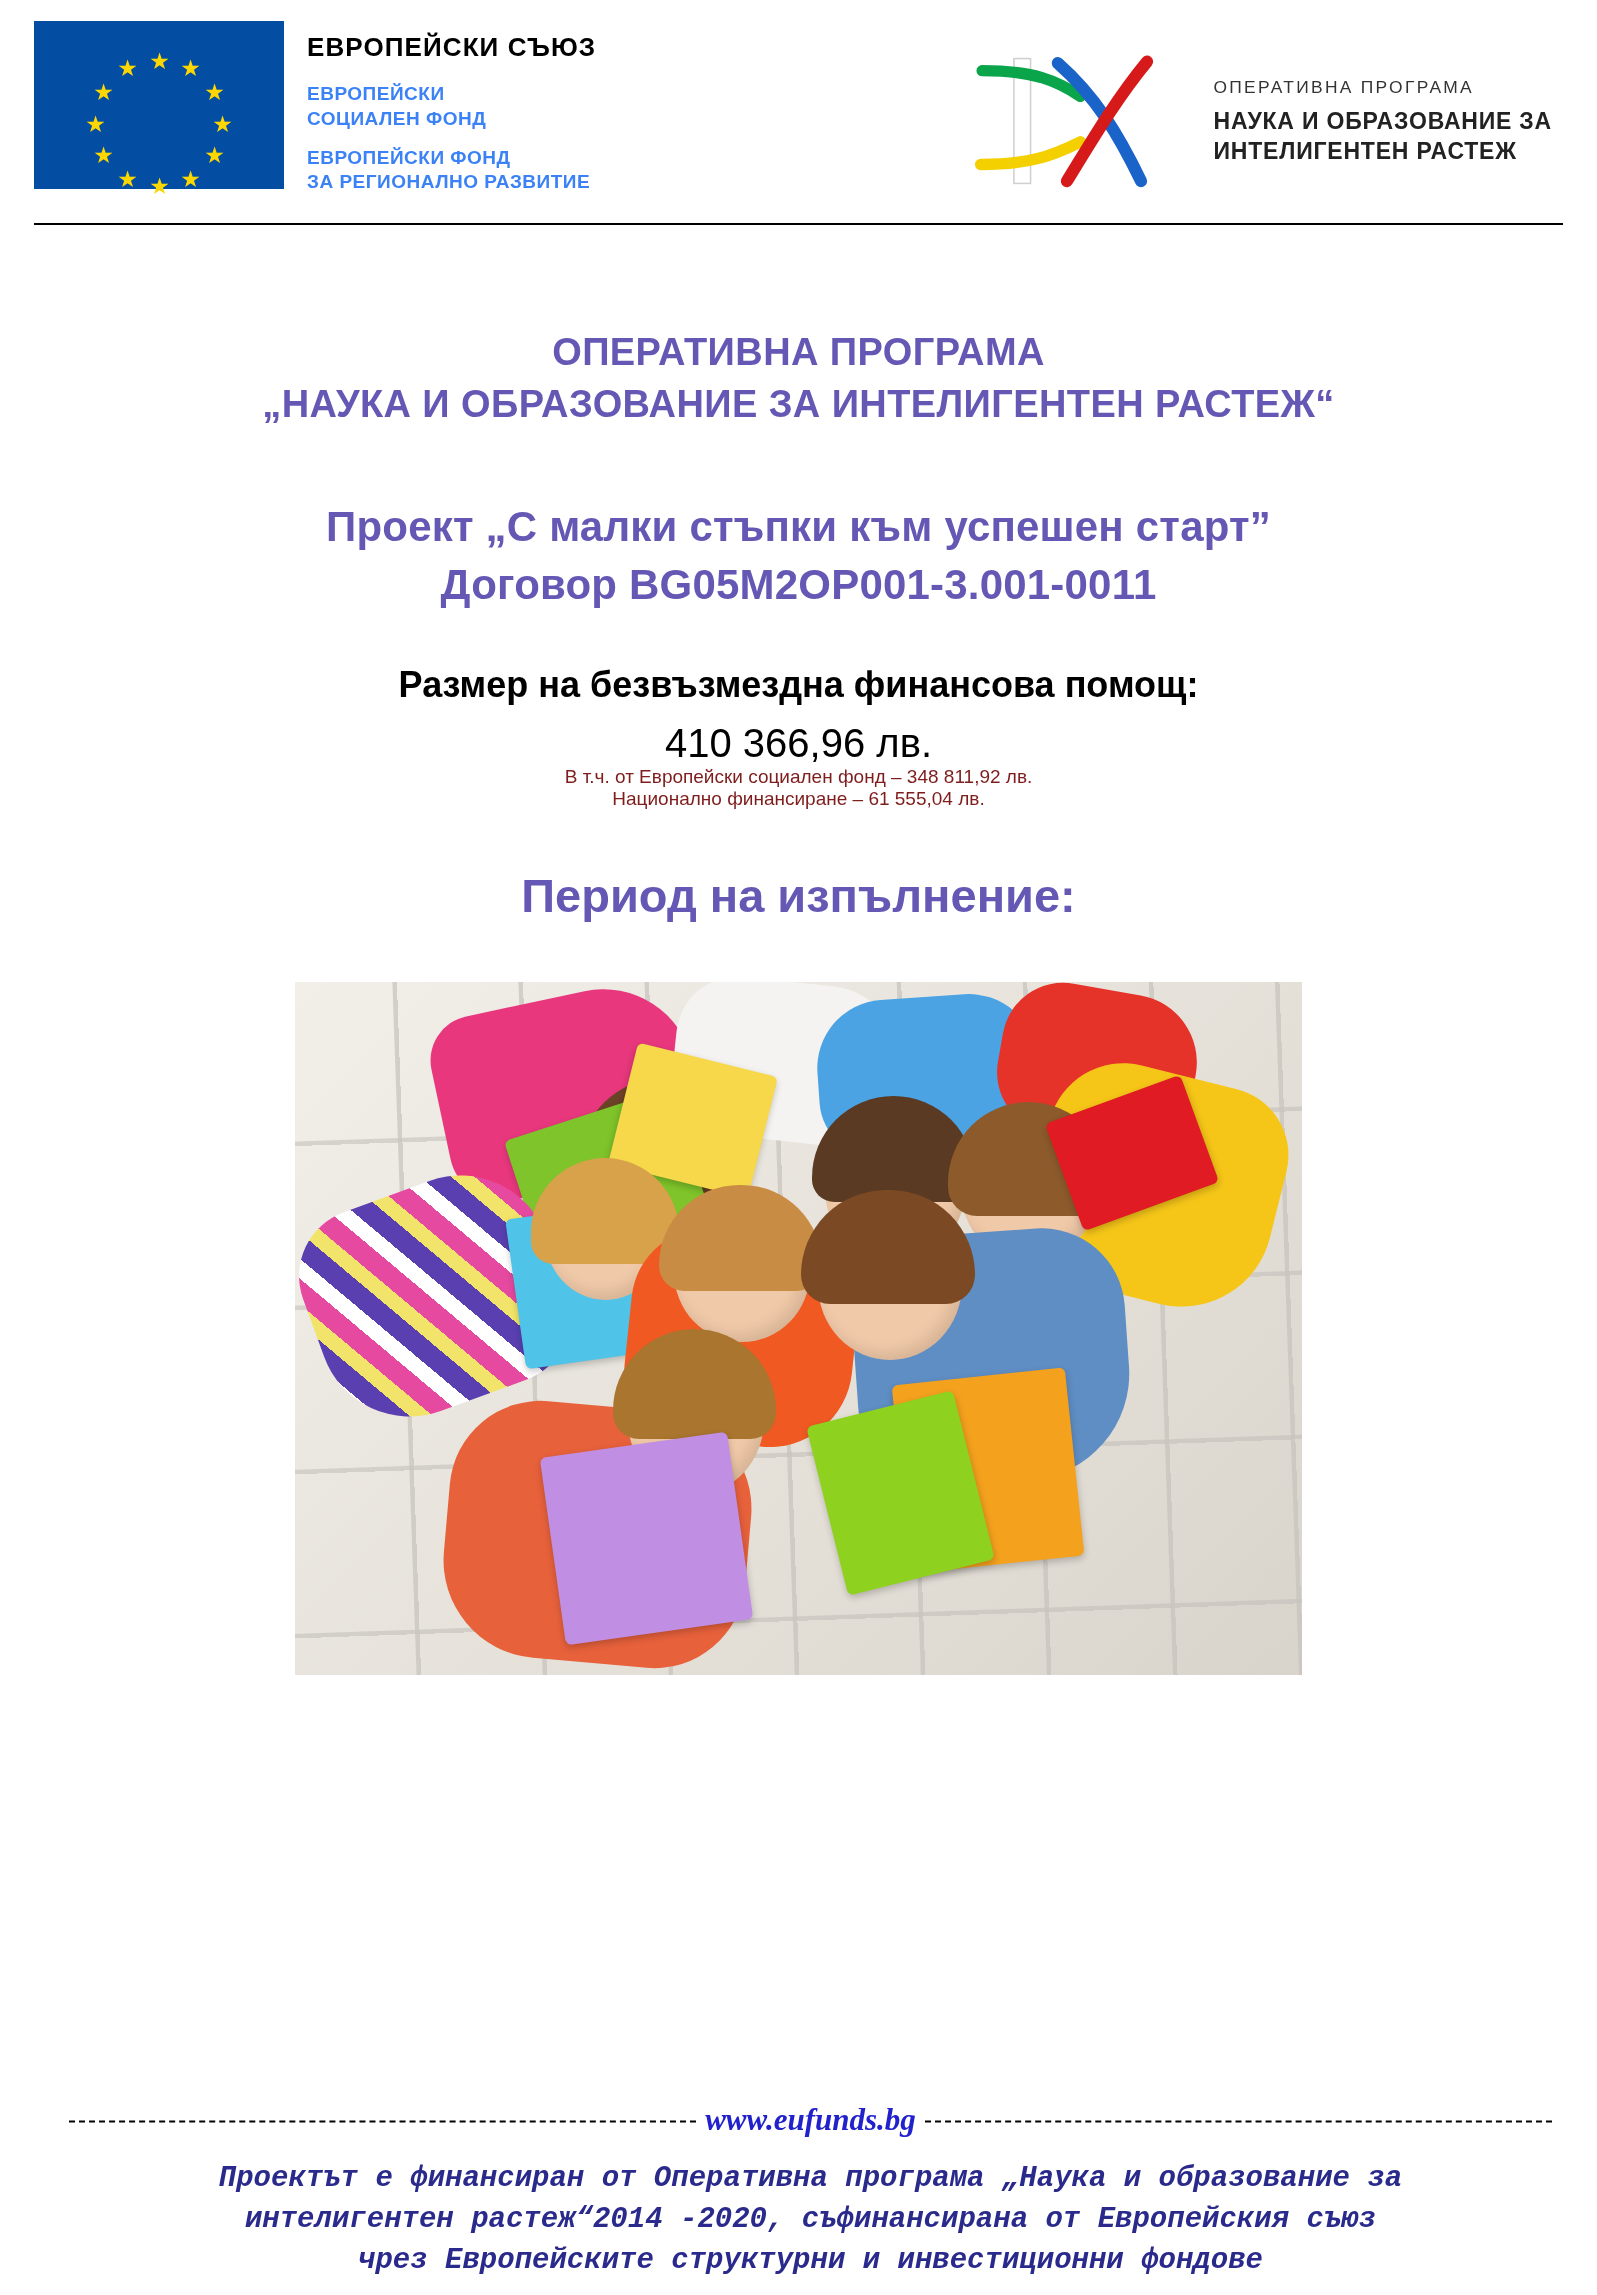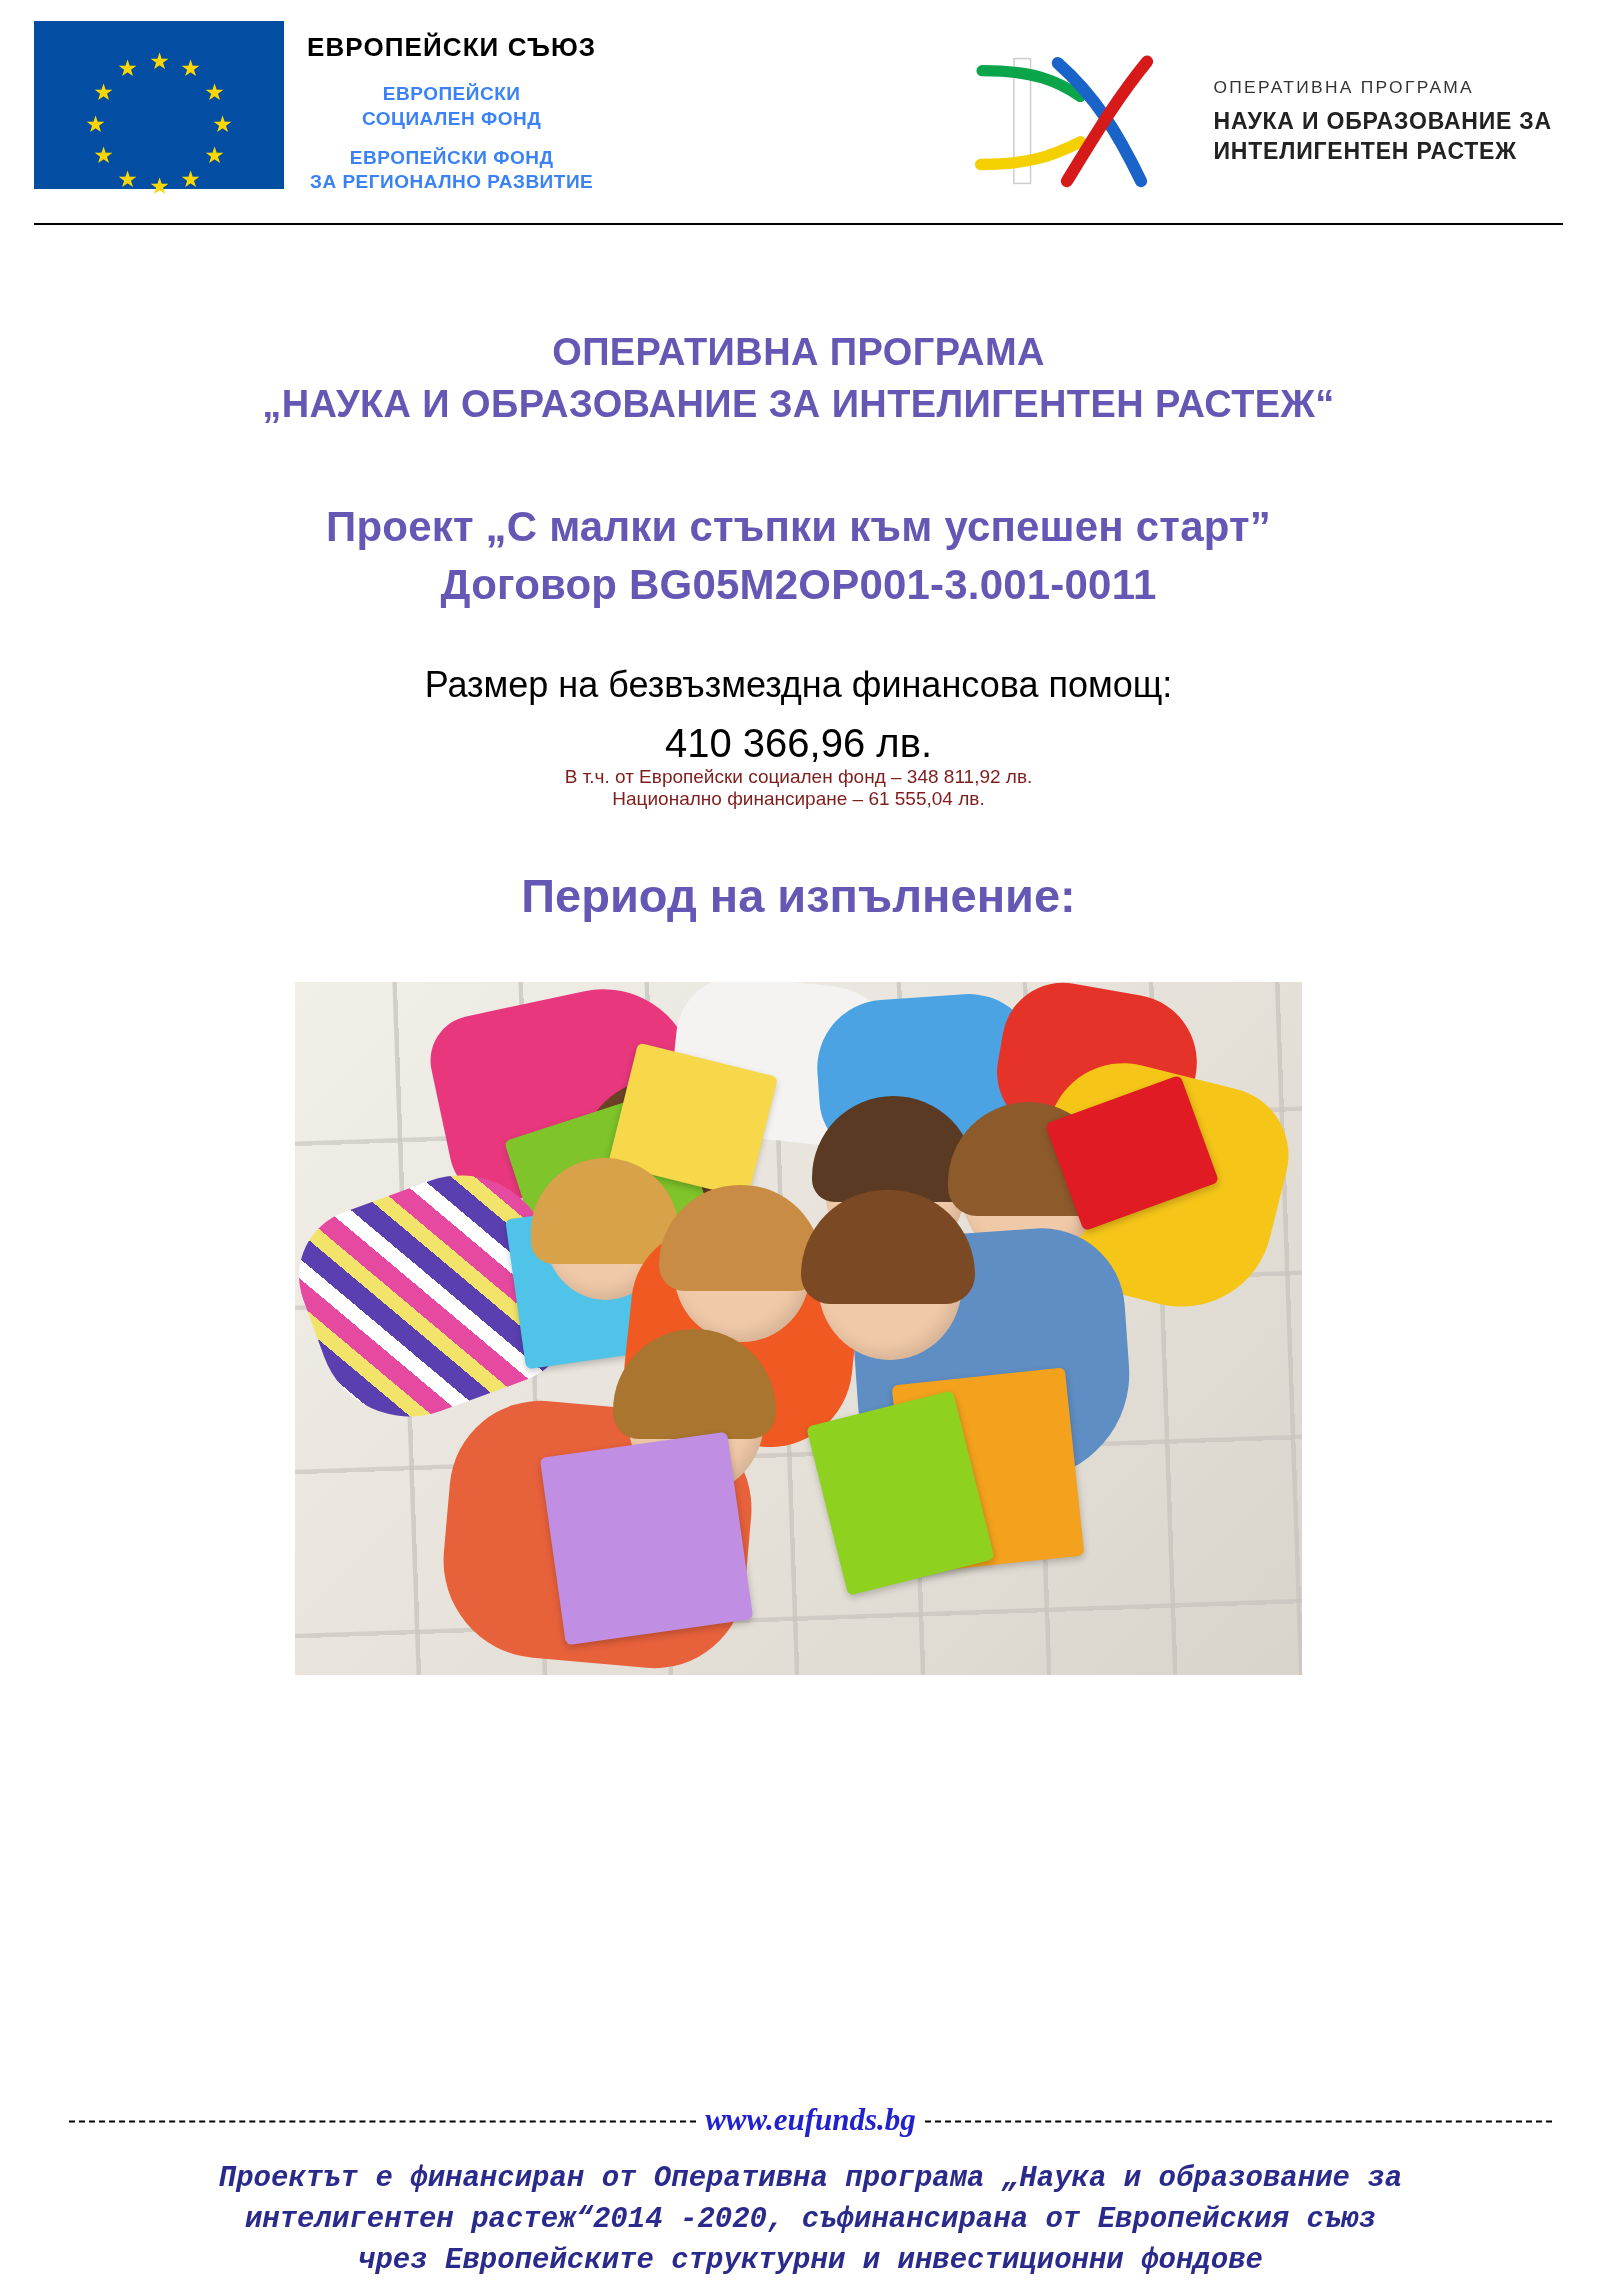--- a/index.html
+++ b/index.html
@@ -42,21 +42,20 @@
     position: absolute;
     color: #ffd700;
     font-size: 23px;
     line-height: 23px;
     width: 23px;
     height: 23px;
     text-align: center;
   }
   .eu-text {
     padding-top: 10.6px;
-    text-align: center;
   }
   .eu-title {
     font-size: 26px;
     font-weight: bold;
     letter-spacing: 1.1px;
     color: #000;
     margin-bottom: 19.7px;
   }
   .eu-sub {
     font-size: 19px;
@@ -118,21 +117,21 @@
   .project-heading {
     color: #6558b5;
     font-size: 42px;
     font-weight: bold;
     line-height: 1.38;
     margin-top: 67px;
     letter-spacing: 0.2px;
   }
   .grant-label {
     font-size: 36px;
-    font-weight: normal;
+    font-weight: bold;
     color: #000;
     margin-top: 50px;
   }
   .grant-amount {
     font-size: 40px;
     color: #000;
     margin-top: 15px;
   }
   .grant-line {
     font-size: 19px;

